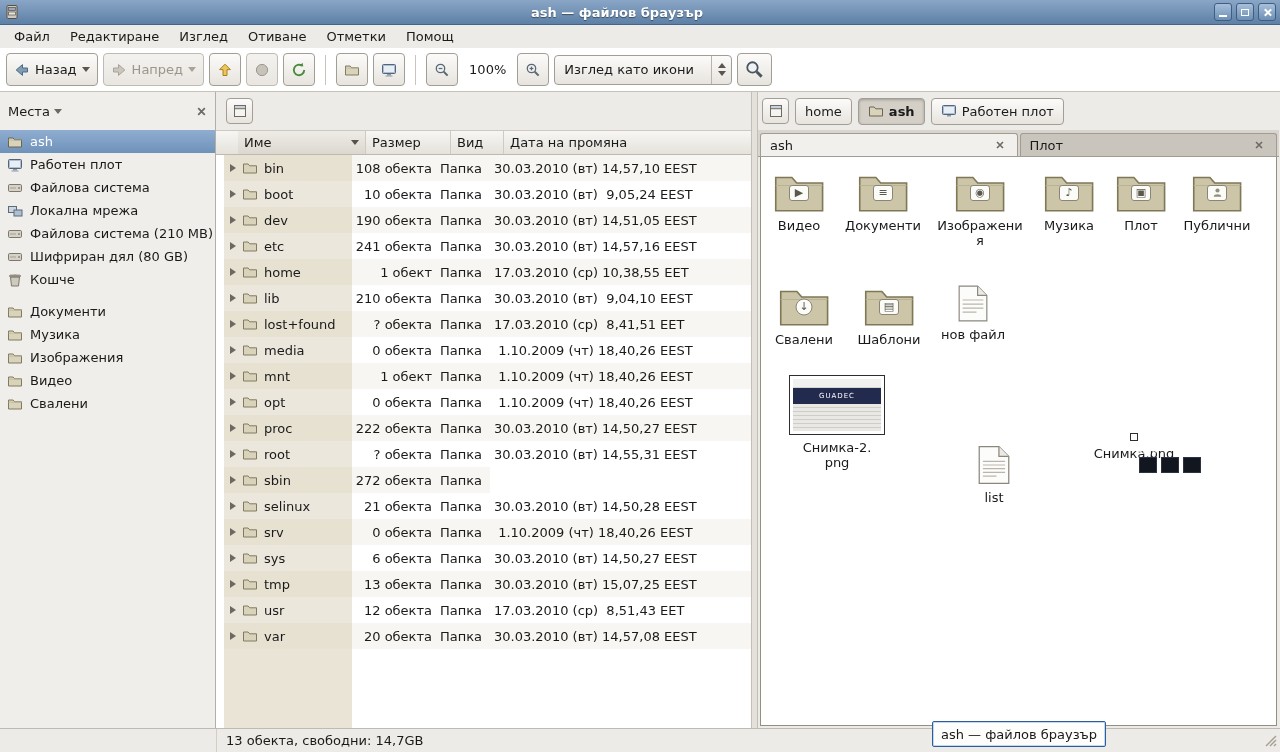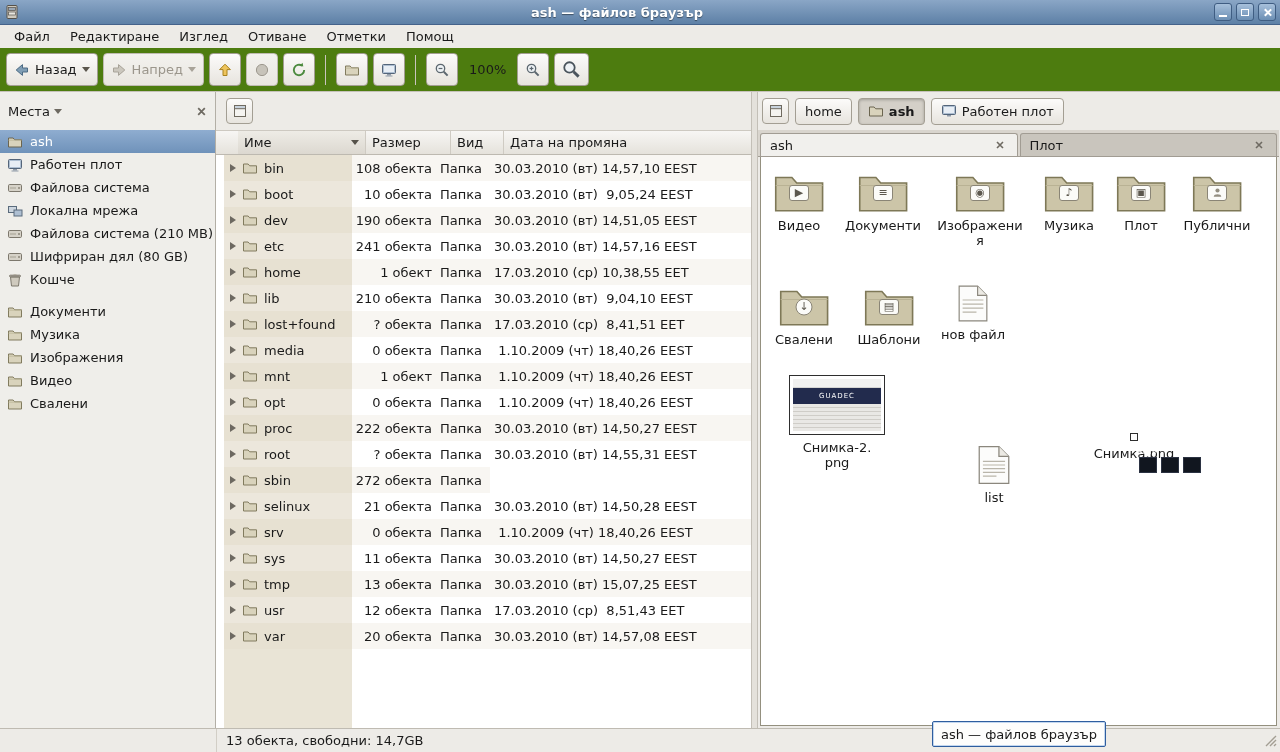--- a/index.html
+++ b/index.html
@@ -26,21 +26,21 @@
   .glyph-max { width:8px; height:7px; border:1.5px solid #fff; }
   .glyph-close { position:relative; width:9px; height:9px; }
   .glyph-close::before,.glyph-close::after{ content:""; position:absolute; left:4px; top:0; width:1.8px; height:9px; background:#fff; }
   .glyph-close::before{ transform:rotate(45deg);} .glyph-close::after{ transform:rotate(-45deg);}
 
   
   .menubar { height:23px; display:flex; align-items:center; padding-left:4px; background:#edebe7; }
   .menu-item { padding:3px 10px; cursor:default; }
 
   
-  .toolbar { height:44px; display:flex; align-items:center; padding:0 6px; gap:5px; background:#4d7c0f; border-bottom:1px solid #c6c2ba; }
+  .toolbar { height:44px; display:flex; align-items:center; padding:0 6px; gap:5px; background:#ffffff; border-bottom:1px solid #c6c2ba; }
   .tbtn {
     height:33px; display:flex; align-items:center; gap:5px; padding:0 7px;
     border:1px solid #a39e93; border-radius:4px;
     background:linear-gradient(#fcfbfa,#e7e4de);
   }
   .tbtn.disabled { color:#9b968c; border-color:#bfbbb2; background:linear-gradient(#f3f2ef,#e9e6e0); }
   .tsep { width:1px; height:30px; background:#c9c5bd; margin:0 5px; }
   .chev { width:0; height:0; border-left:4px solid transparent; border-right:4px solid transparent; border-top:5px solid #5b564d; }
   .chev.dim { border-top-color:#a8a399; }
   .combo {
@@ -256,20 +256,27 @@
   <div class="tbtn">
     <span>
       <svg class="i16" viewBox="0 0 16 16">
           <circle cx="6.5" cy="6.5" r="4.2" fill="#eef2f5" stroke="#5c676f" stroke-width="1.3"></circle>
           <rect x="4.6" y="5.9" width="3.8" height="1.2" fill="#5c676f"></rect>
           <rect x="5.9" y="4.6" width="1.2" height="3.8" fill="#5c676f"></rect>
           <path d="M9.8 9.8 L13.6 13.6" stroke="#5c676f" stroke-width="2"></path>
         </svg>
     </span>
   </div>
+  <div class="combo">
+    <span class="combo-text">Изглед като икони</span>
+    <span class="combo-arrows">
+      <span class="tri-up"></span>
+      <span class="tri-dn"></span>
+    </span>
+  </div>
   <div class="tbtn">
     <span>
       <svg width="19" height="19" viewBox="0 0 16 16">
           <circle cx="6.3" cy="6.3" r="4.4" fill="#eef2f5" stroke="#4a545c" stroke-width="1.5"></circle>
           <path d="M9.8 9.8 L14 14" stroke="#4a545c" stroke-width="2.4"></path>
         </svg>
     </span>
   </div>
 </div>
 
@@ -585,21 +592,21 @@
         <div class="cell cell-date cell-rest"> 1.10.2009 (чт) 18,40,26 EEST</div>
       </div>
       <div class="trow">
         <div class="cell cell-name">
             <span class="expander"></span>
             <svg class="i16" viewBox="0 0 16 16">
               <path d="M1.5 4 h4.6 l1.6 1.8 h6.8 V13 H1.5 Z" fill="#d9d3bc" stroke="#817b5e"></path>
             </svg>
             <span>sys</span>
           </div>
-        <div class="cell cell-size cell-rest">11 обекта</div>
+        <div class="cell cell-size cell-rest">6 обекта</div>
         <div class="cell cell-type cell-rest">Папка</div>
         <div class="cell cell-date cell-rest">30.03.2010 (вт) 14,50,27 EEST</div>
       </div>
       <div class="trow">
         <div class="cell cell-name">
             <span class="expander"></span>
             <svg class="i16" viewBox="0 0 16 16">
               <path d="M1.5 4 h4.6 l1.6 1.8 h6.8 V13 H1.5 Z" fill="#d9d3bc" stroke="#817b5e"></path>
             </svg>
             <span>tmp</span>

